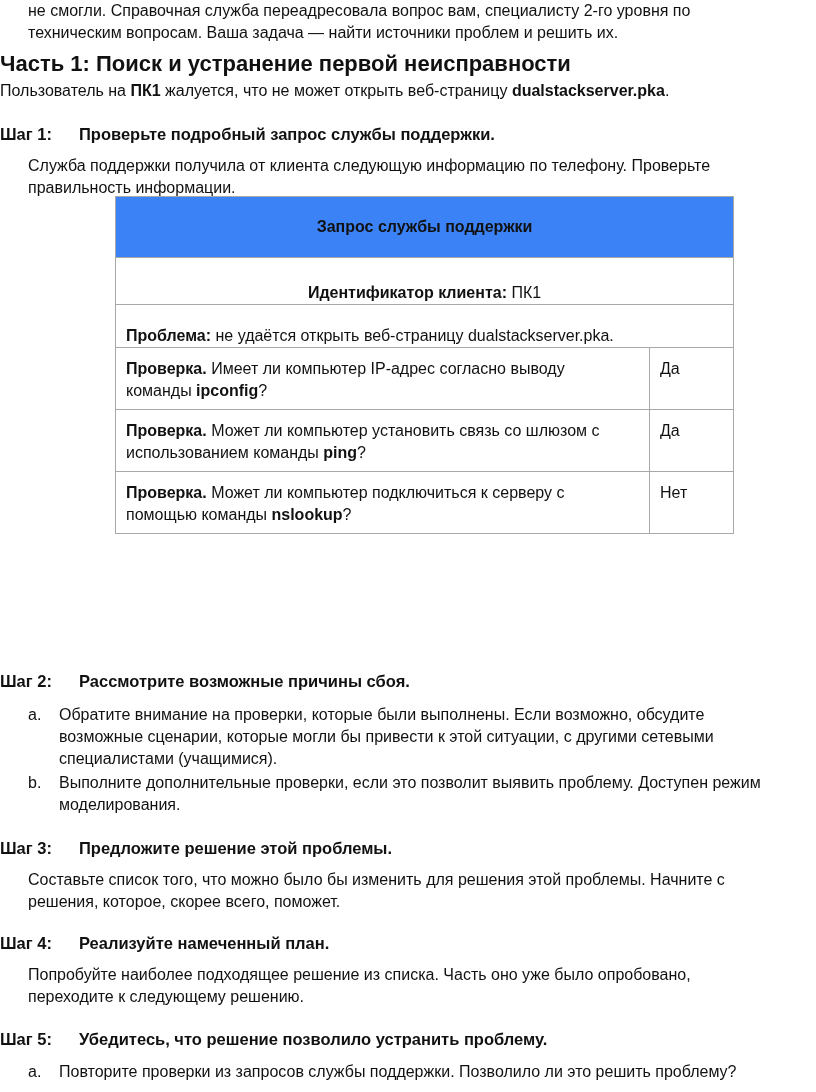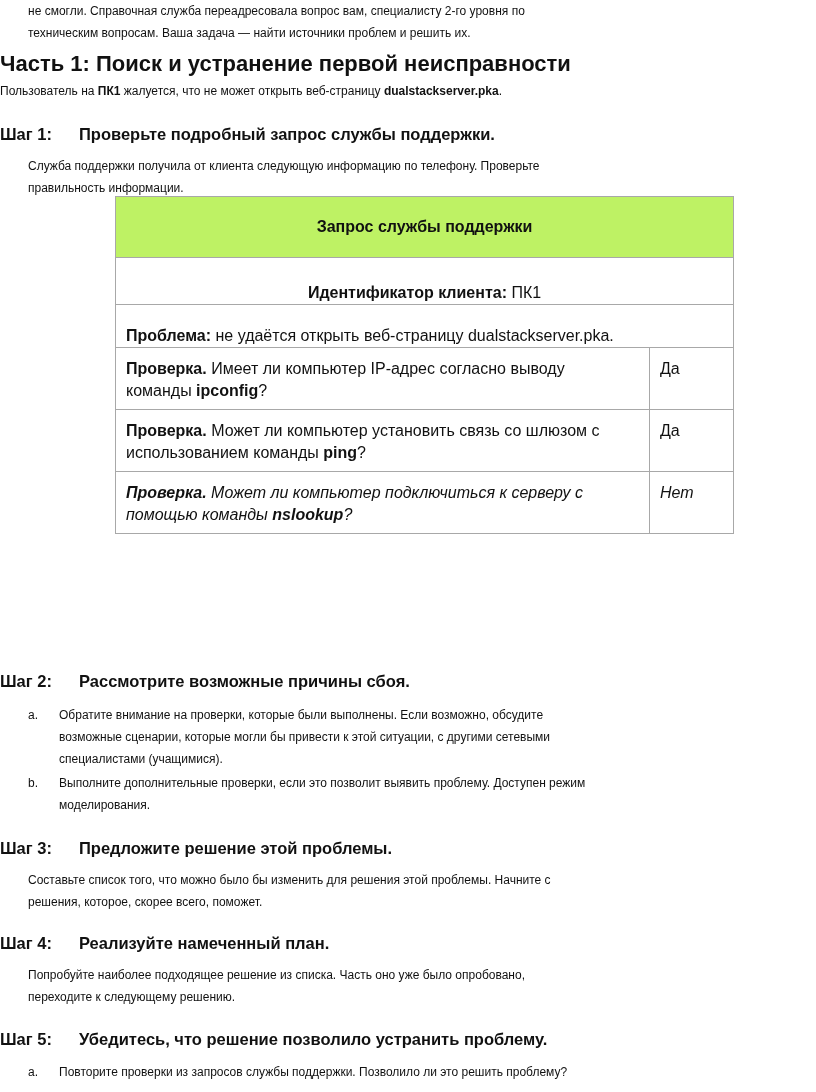--- a/index.html
+++ b/index.html
@@ -1,27 +1,27 @@
 <!DOCTYPE html>
 <html><head>
 <meta charset="utf-8">
 <style>
   html, body { margin:0; padding:0; background:#ffffff; }
   body { width:816px; height:1092px; overflow:hidden; position:relative;
          font-family:"Liberation Sans", sans-serif; color:#111; font-size:16px; }
   .abs { position:absolute; }
-  .p { line-height:22px; font-size:12px; }
+  .p { line-height:22px; font-size:16px; }
   .part-title { font-size:22px; font-weight:bold; line-height:28px; }
   .step { font-size:16.5px; font-weight:bold; line-height:22px; }
   .step .num { display:inline-block; width:79px; }
   b { font-weight:bold; }
   table.req { position:absolute; left:115px; top:196px; width:619px; border-collapse:collapse;
               font-size:16px; }
   table.req td { border:1px solid #a8a8a8; vertical-align:top; padding:0 10px; line-height:22px; }
-  td.shade { background:#bef264; }
+  td.shade { background:#3b82f6; }
   td.center { text-align:center; }
   .list-item { position:absolute; left:28px; width:770px; }
   .list-item .marker { position:absolute; left:0; top:0; }
   .list-item .txt { margin-left:31px; }
 </style>
 </head>
 <body>
 
 <div class="abs p" style="left:28px; top:0px;">
   <div>не смогли. Справочная служба переадресовала вопрос вам, специалисту 2-го уровня по</div>
@@ -65,21 +65,21 @@
     </td>
     <td style="padding-top:10px;">Да</td>
   </tr>
   <tr style="height:62px;">
     <td style="padding-top:10px;">
       <b>Проверка.</b><span> Может ли компьютер установить связь со шлюзом с</span><br>
       <span>использованием команды </span><b>ping</b><span>?</span>
     </td>
     <td style="padding-top:10px;">Да</td>
   </tr>
-  <tr style="height:62px;font-style:italic;">
+  <tr style="height:62px;">
     <td style="padding-top:10px;">
       <b>Проверка.</b><span> Может ли компьютер подключиться к серверу с</span><br>
       <span>помощью команды </span><b>nslookup</b><span>?</span>
     </td>
     <td style="padding-top:10px;">Нет</td>
   </tr>
 </tbody>
   </table>
 
 <div class="abs step" style="left:0px; top:670px;">

